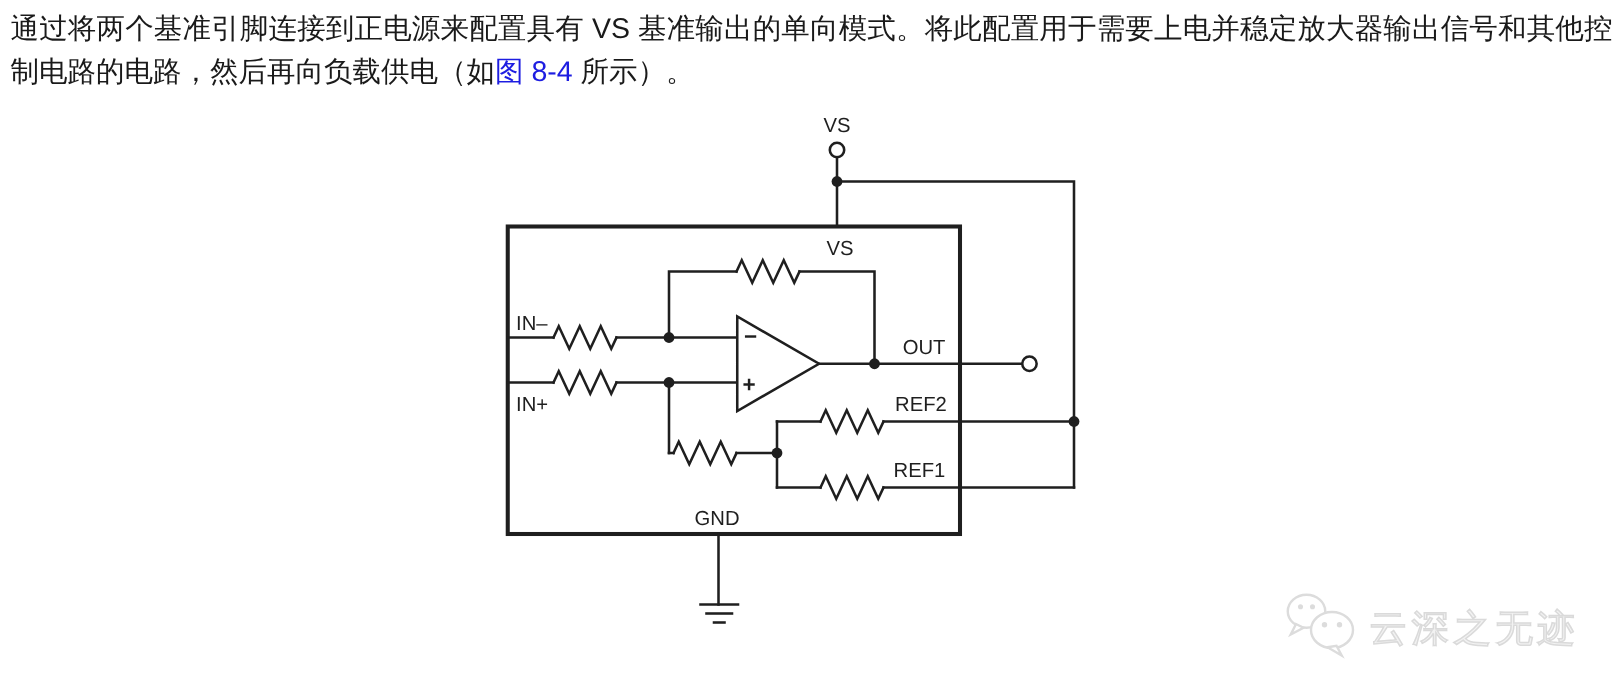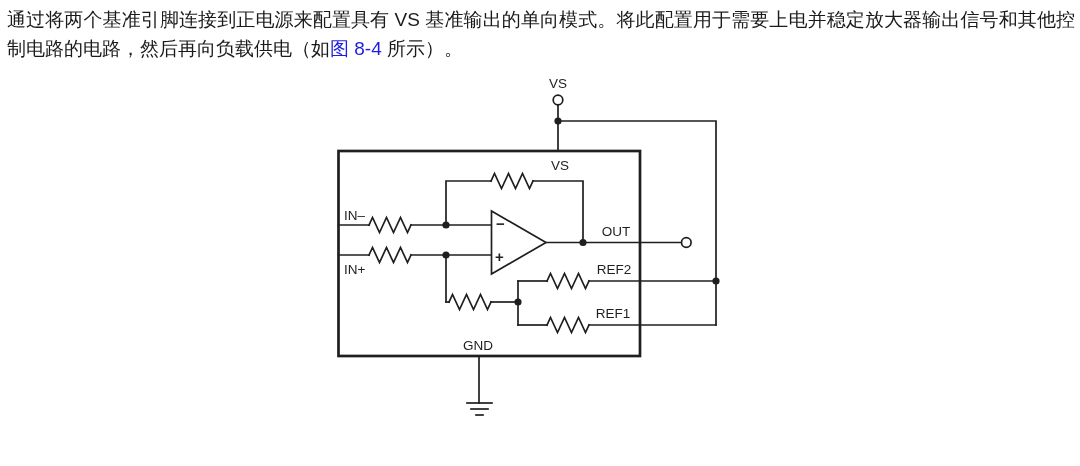--- a/index.html
+++ b/index.html
@@ -136,14 +136,27 @@
       <line class="w" x1="479" y1="278" x2="479" y2="325"></line>
       <g>
         <line class="w" x1="467" y1="325" x2="492" y2="325"></line>
         <line class="w" x1="471" y1="331" x2="488" y2="331"></line>
         <line class="w" x1="476" y1="337" x2="483" y2="337"></line>
       </g>
     </g>
   </svg>
 
 
+  <div class="watermark">
+    <svg class="wm-icon" width="52" height="48" viewBox="0 0 52 48">
+      <ellipse class="bub" cx="15" cy="13.5" rx="12.5" ry="11"></ellipse>
+      <path class="bub" d="M 8 22 L 4.5 29 L 13 24.5 Z"></path>
+      <circle class="eye" cx="11" cy="10.5" r="1.7"></circle>
+      <circle class="eye" cx="19" cy="10.5" r="1.7"></circle>
+      <ellipse class="bub" cx="32" cy="26" rx="14" ry="12"></ellipse>
+      <path class="bub" d="M 35 36.5 L 38.5 43 L 29 37.5 Z"></path>
+      <circle class="eye" cx="27" cy="22.5" r="1.8"></circle>
+      <circle class="eye" cx="37" cy="22.5" r="1.8"></circle>
+    </svg>
+    <span class="wm-text">云深之无迹</span>
+  </div>
 
 </div>
 
 </body></html>

